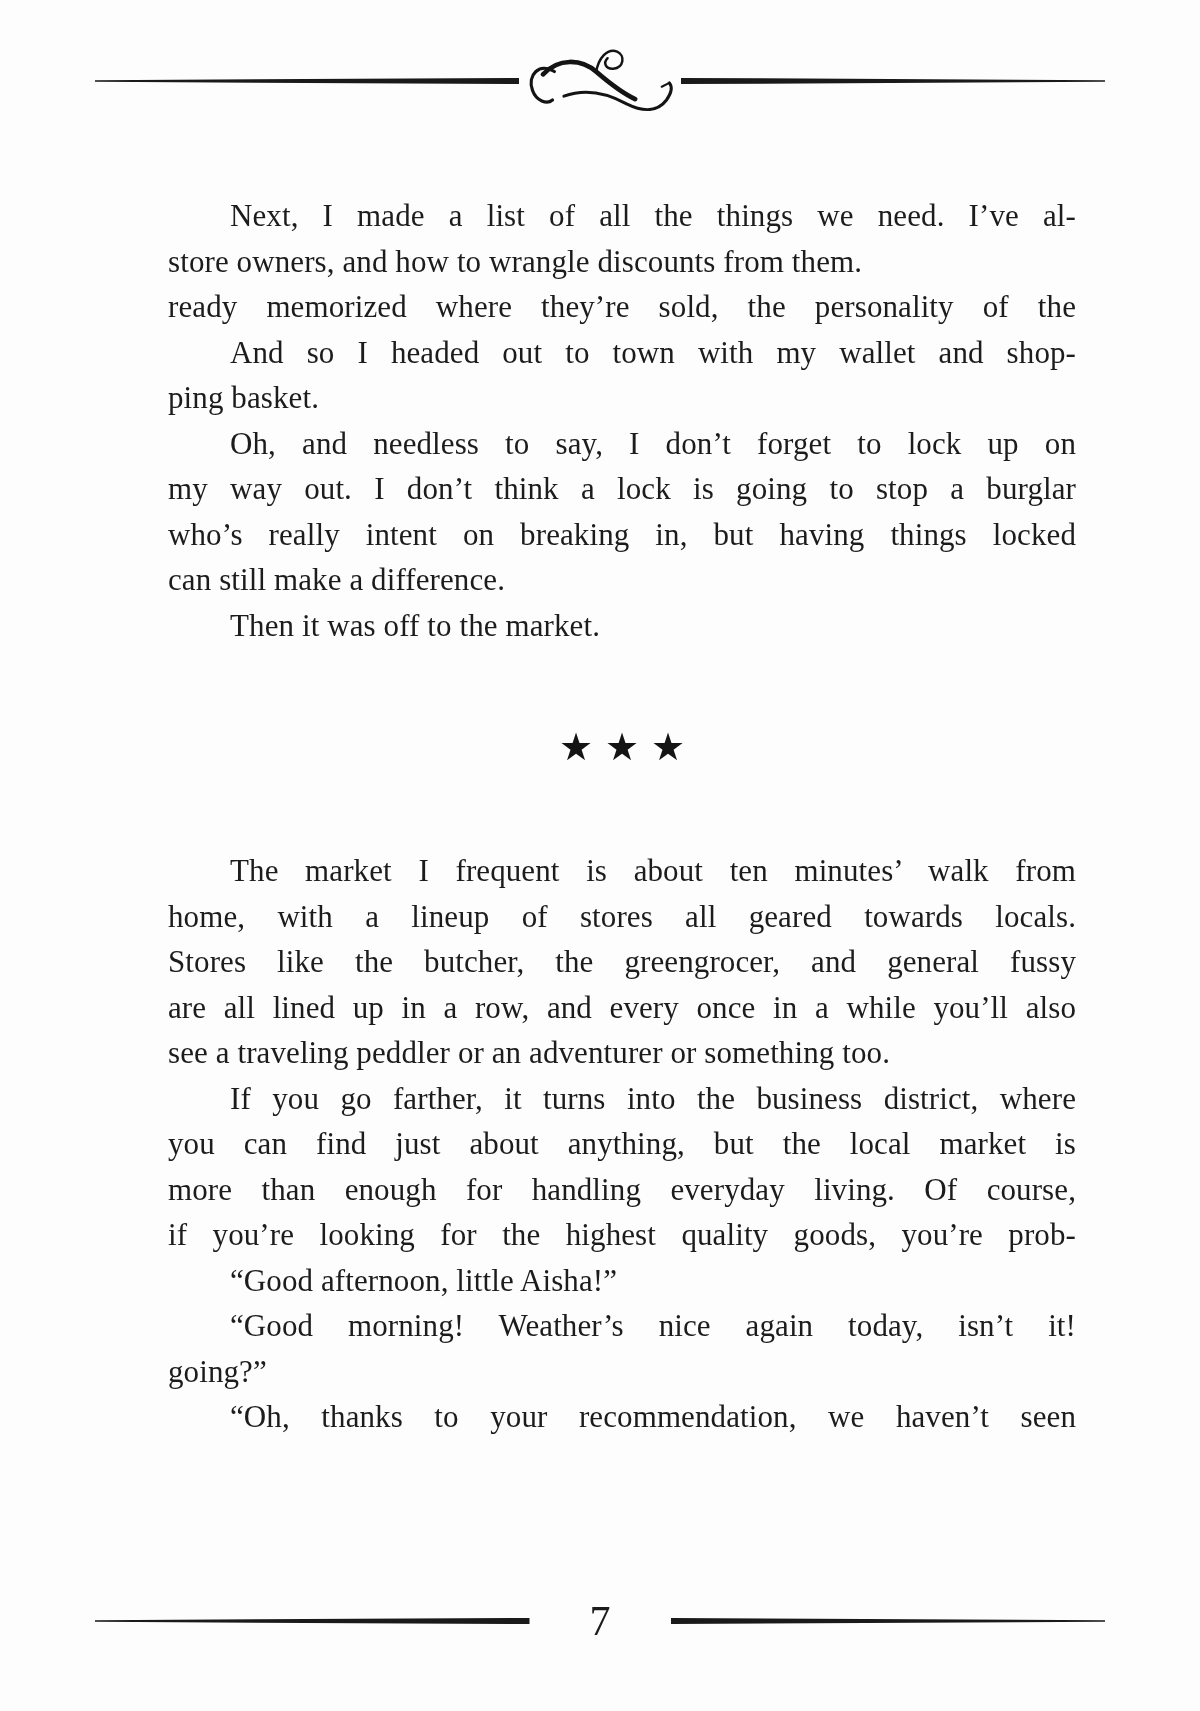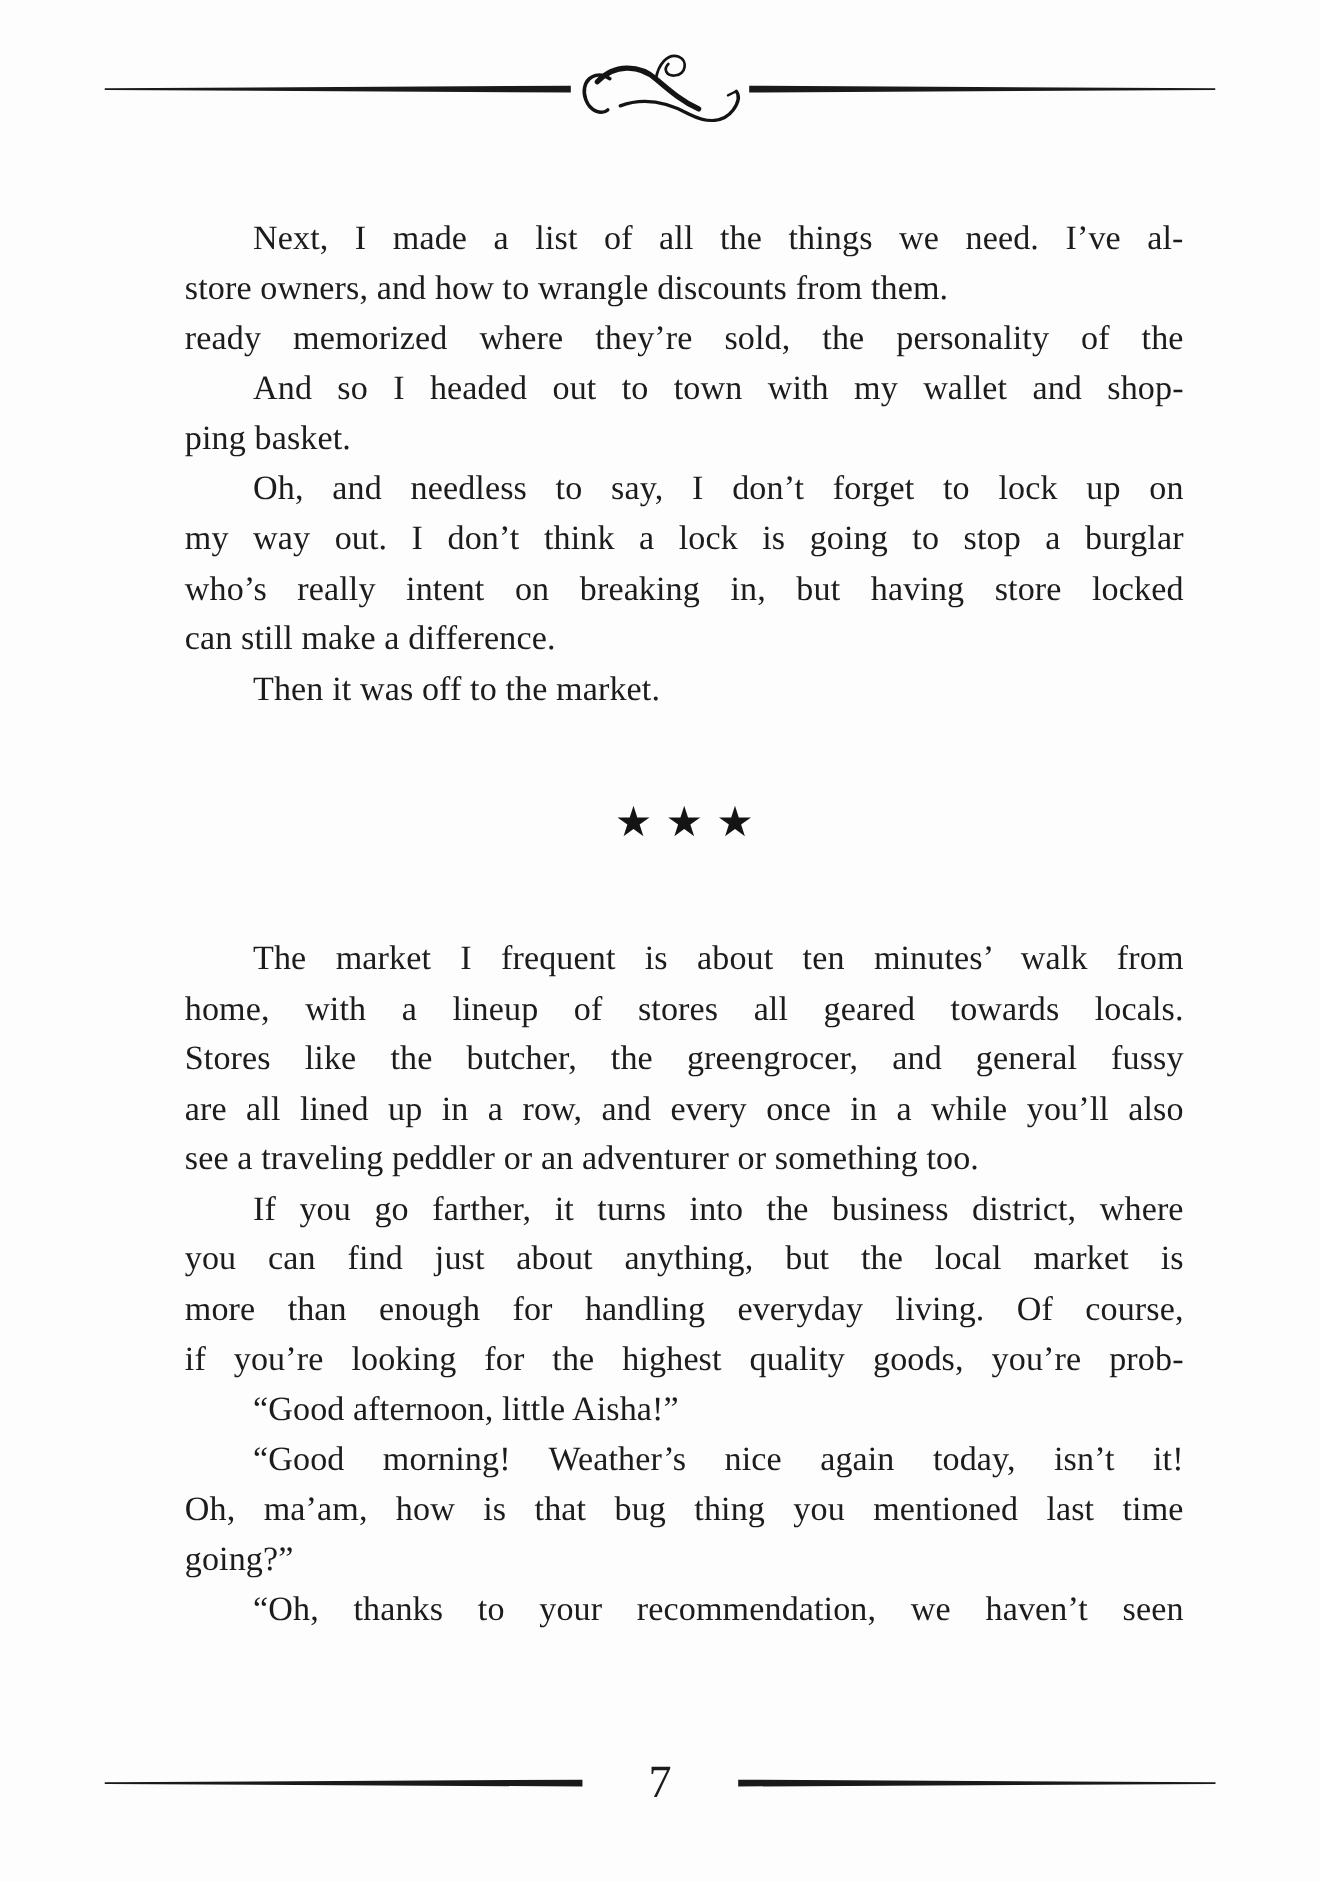--- a/index.html
+++ b/index.html
@@ -120,21 +120,21 @@
         <div class="tline last">store owners, and how to wrangle discounts from them.</div>
         <div class="tline">ready memorized where they’re sold, the personality of the</div>
       </div>
       <div class="paragraph">
         <div class="tline first">And so I headed out to town with my wallet and shop-</div>
         <div class="tline last">ping basket.</div>
       </div>
       <div class="paragraph">
         <div class="tline first">Oh, and needless to say, I don’t forget to lock up on</div>
         <div class="tline">my way out. I don’t think a lock is going to stop a burglar</div>
-        <div class="tline">who’s really intent on breaking in, but having store locked</div>
+        <div class="tline">who’s really intent on breaking in, but having things locked</div>
         <div class="tline last">can still make a difference.</div>
       </div>
       <div class="paragraph">
         <div class="tline first last">Then it was off to the market.</div>
       </div>
       <div class="scene-break">★★★</div>
       <div class="paragraph">
         <div class="tline first">The market I frequent is about ten minutes’ walk from</div>
         <div class="tline">home, with a lineup of stores all geared towards locals.</div>
         <div class="tline">Stores like the butcher, the greengrocer, and general fussy</div>
@@ -145,21 +145,20 @@
         <div class="tline first">If you go farther, it turns into the business district, where</div>
         <div class="tline">you can find just about anything, but the local market is</div>
         <div class="tline">more than enough for handling everyday living. Of course,</div>
         <div class="tline">if you’re looking for the highest quality goods, you’re prob-</div>
       </div>
       <div class="paragraph">
         <div class="tline first last">“Good afternoon, little Aisha!”</div>
       </div>
       <div class="paragraph">
         <div class="tline first">“Good morning! Weather’s nice again today, isn’t it!</div>
-        <div class="tline">Oh, ma’am, how is that bug thing you mentioned last time</div>
         <div class="tline last">going?”</div>
       </div>
       <div class="paragraph">
         <div class="tline first">“Oh, thanks to your recommendation, we haven’t seen</div>
       </div>
     </div>
 
   <div class="ornament-row footer">
     <div class="rule">
       <svg viewBox="0 0 400 8" preserveAspectRatio="none" aria-hidden="true">

